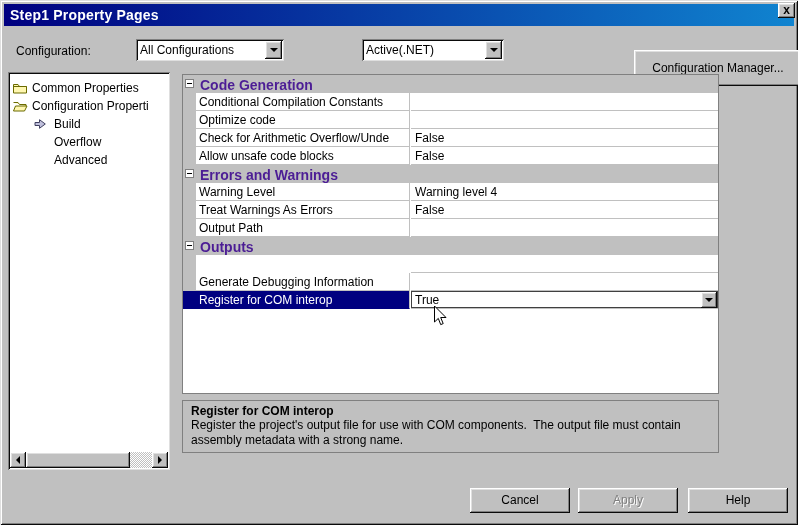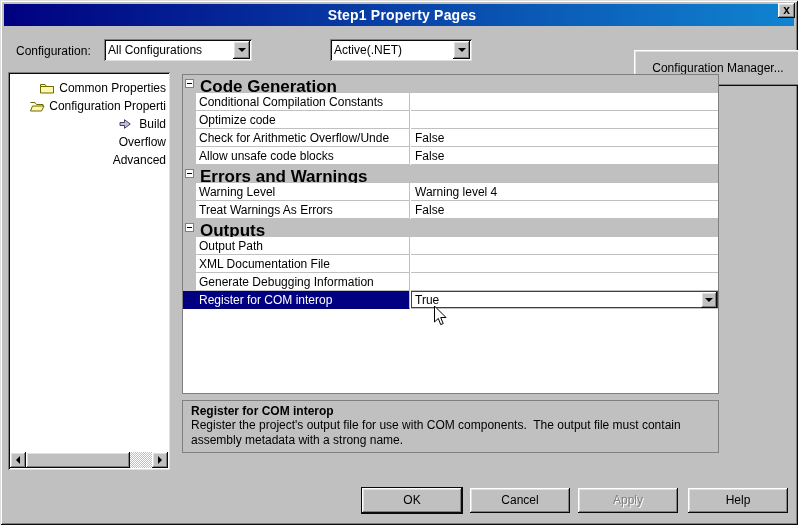--- a/index.html
+++ b/index.html
@@ -5,38 +5,39 @@
   html,body{margin:0;padding:0;background:#808080;}
   *{box-sizing:border-box;font-family:"Liberation Sans",sans-serif;}
   .window{
     position:relative;width:798px;height:525px;background:#c0c0c0;overflow:hidden;
     box-shadow:inset 1px 1px 0 #dfdfdf, inset -1px -1px 0 #0a0a0a,
                inset 2px 2px 0 #ffffff, inset -2px -2px 0 #808080;
   }
   .titlebar{
     position:absolute;left:4px;right:4px;top:4px;height:22px;
     background:linear-gradient(90deg,#000080,#1084d0);
-    display:flex;align-items:center;padding-left:6px;justify-content:center;
+    display:flex;align-items:center;padding-left:6px;
   }
   .title-text{color:#fff;font-weight:bold;font-size:14px;letter-spacing:.2px;}
   .btn3d{
     background:#c0c0c0;border:none;
     box-shadow:inset -1px -1px 0 #0a0a0a, inset 1px 1px 0 #ffffff,
                inset -2px -2px 0 #808080, inset 2px 2px 0 #dfdfdf;
   }
   .close-btn{
     position:absolute;top:3px;right:3px;width:17px;height:15px;
     font-size:12px;font-weight:bold;line-height:13px;text-align:center;color:#000;
     padding:0;cursor:default;
   }
   .label{position:absolute;font-size:12px;color:#000;}
   .combo{
     position:absolute;height:22px;background:#fff;
     box-shadow:inset 1px 1px 0 #808080, inset -1px -1px 0 #dfdfdf,
                inset 2px 2px 0 #0a0a0a, inset -2px -2px 0 #ffffff;
+    margin-left:32px;
   }
   .combo .combo-value{
     position:absolute;left:4px;top:4px;right:20px;font-size:12px;white-space:nowrap;overflow:hidden;
   }
   .drop-btn{
     position:absolute;top:2px;right:2px;bottom:2px;width:17px;padding:0;
     display:flex;align-items:center;justify-content:center;
   }
   .tri-down{width:0;height:0;border-left:4px solid transparent;border-right:4px solid transparent;border-top:4px solid #000;}
   .push-btn{
@@ -44,21 +45,21 @@
   }
   .push-btn.default{box-shadow:0 0 0 1px #0a0a0a, inset -1px -1px 0 #0a0a0a, inset 1px 1px 0 #ffffff, inset -2px -2px 0 #808080, inset 2px 2px 0 #dfdfdf;}
   .push-btn.disabled{color:#808080;text-shadow:1px 1px 0 #ffffff;}
   
   .tree-panel{
     position:absolute;left:8px;top:72px;width:162px;height:398px;background:#fff;
     box-shadow:inset 1px 1px 0 #808080, inset -1px -1px 0 #dfdfdf,
                inset 2px 2px 0 #0a0a0a, inset -2px -2px 0 #ffffff;
   }
   .tree-list{position:absolute;left:4px;top:7px;right:4px;}
-  .tree-item{height:18px;display:flex;align-items:center;font-size:12px;white-space:nowrap;overflow:hidden;justify-content:flex-end;}
+  .tree-item{height:18px;display:flex;align-items:center;font-size:12px;white-space:nowrap;overflow:hidden;}
   .tree-icon{width:17px;height:14px;flex:0 0 17px;display:flex;align-items:center;}
   .tree-label{padding-left:3px;}
   .hscroll{position:absolute;left:2px;right:2px;bottom:2px;height:16px;display:flex;}
   .sb-btn{width:16px;height:16px;padding:0;display:flex;align-items:center;justify-content:center;flex:0 0 16px;}
   .tri-left{width:0;height:0;border-top:4px solid transparent;border-bottom:4px solid transparent;border-right:4px solid #000;}
   .tri-right{width:0;height:0;border-top:4px solid transparent;border-bottom:4px solid transparent;border-left:4px solid #000;}
   .sb-thumb{flex:0 0 104px;height:16px;}
   .sb-track{
     flex:1;height:16px;background:#fff;
     background-image:linear-gradient(45deg,#c0c0c0 25%,transparent 25%,transparent 75%,#c0c0c0 75%),
@@ -70,21 +71,21 @@
     position:absolute;left:182px;top:74px;width:537px;height:320px;
     background:#fff;border:1px solid #808080;overflow:hidden;
   }
   .grow{position:relative;height:18px;width:535px;}
   .grow.section{background:#c0c0c0;}
   .expand-box{
     position:absolute;left:2px;top:4px;width:9px;height:9px;background:#fff;
     border:1px solid #808080;display:flex;align-items:center;justify-content:center;
   }
   .expand-box .minus{width:5px;height:1px;background:#000;}
-  .section-label{position:absolute;left:17px;top:2px;font-size:17px;font-weight:bold;color:#000000;white-space:nowrap;}
+  .section-label{position:absolute;left:17px;top:2px;font-size:14px;font-weight:bold;color:#4c1d95;white-space:nowrap;}
   .cell-margin{position:absolute;left:0;top:0;width:13px;height:18px;background:#c0c0c0;}
   .cell-name{
     position:absolute;left:13px;top:0;width:214px;height:18px;background:#fff;
     border-bottom:1px solid #c0c0c0;border-right:1px solid #c0c0c0;
     font-size:12px;color:#000;padding:2px 0 0 3px;white-space:nowrap;overflow:hidden;
   }
   .cell-value{
     position:absolute;left:228px;top:0;width:307px;height:18px;background:#fff;
     border-bottom:1px solid #c0c0c0;font-size:12px;color:#000;padding:2px 0 0 4px;
     white-space:nowrap;overflow:hidden;
@@ -218,34 +219,33 @@
       <div class="grow prop">
         <div class="cell-margin"></div>
         <div class="cell-name">Warning Level</div>
         <div class="cell-value">Warning level 4</div>
       </div>
       <div class="grow prop">
         <div class="cell-margin"></div>
         <div class="cell-name">Treat Warnings As Errors</div>
         <div class="cell-value">False</div>
       </div>
+      <div class="grow prop">
+        <div class="cell-margin"></div>
+        <div class="cell-name">Output Path</div>
+        <div class="cell-value"></div>
+      </div>
       <div class="grow section">
         <span class="expand-box">
           <span class="minus"></span>
         </span>
         <span class="section-label">Outputs</span>
       </div>
       <div class="grow prop">
         <div class="cell-margin"></div>
-        <div class="cell-name">Output Path</div>
-        <div class="cell-value"></div>
-      </div>
-      <div class="grow prop">
-        <div class="cell-margin"></div>
-        <div class="cell-name">XML Documentation File</div>
         <div class="cell-value"></div>
       </div>
       <div class="grow prop">
         <div class="cell-margin"></div>
         <div class="cell-name">Generate Debugging Information</div>
         <div class="cell-value"></div>
       </div>
       <div class="grow prop selected">
         <div class="cell-margin"></div>
         <div class="cell-name">Register for COM interop</div>
@@ -253,21 +253,20 @@
             <span class="tri-down"></span>
           </button></div>
       </div>
     </div>
 
   <div class="desc-panel">
     <div class="desc-title">Register for COM interop</div>
     <div class="desc-text">Register the project's output file for use with COM components.  The output file must contain assembly metadata with a strong name.</div>
   </div>
 
-  <button class="btn3d push-btn default" style="left:362px;top:488px;width:100px;">OK</button>
   <button class="btn3d push-btn" style="left:470px;top:488px;width:100px;">Cancel</button>
   <button class="btn3d push-btn disabled" style="left:578px;top:488px;width:100px;">Apply</button>
   <button class="btn3d push-btn" style="left:688px;top:488px;width:100px;">Help</button>
 
   <svg class="cursor" viewBox="0 0 15 22">
     <path d="M1.5,1 L1.5,17 L5.3,13.4 L7.7,19.6 L10.2,18.6 L7.7,12.5 L13,12.5 Z" fill="#ffffff" stroke="#000000" stroke-width="1"></path>
   </svg>
 
 </div>
 

